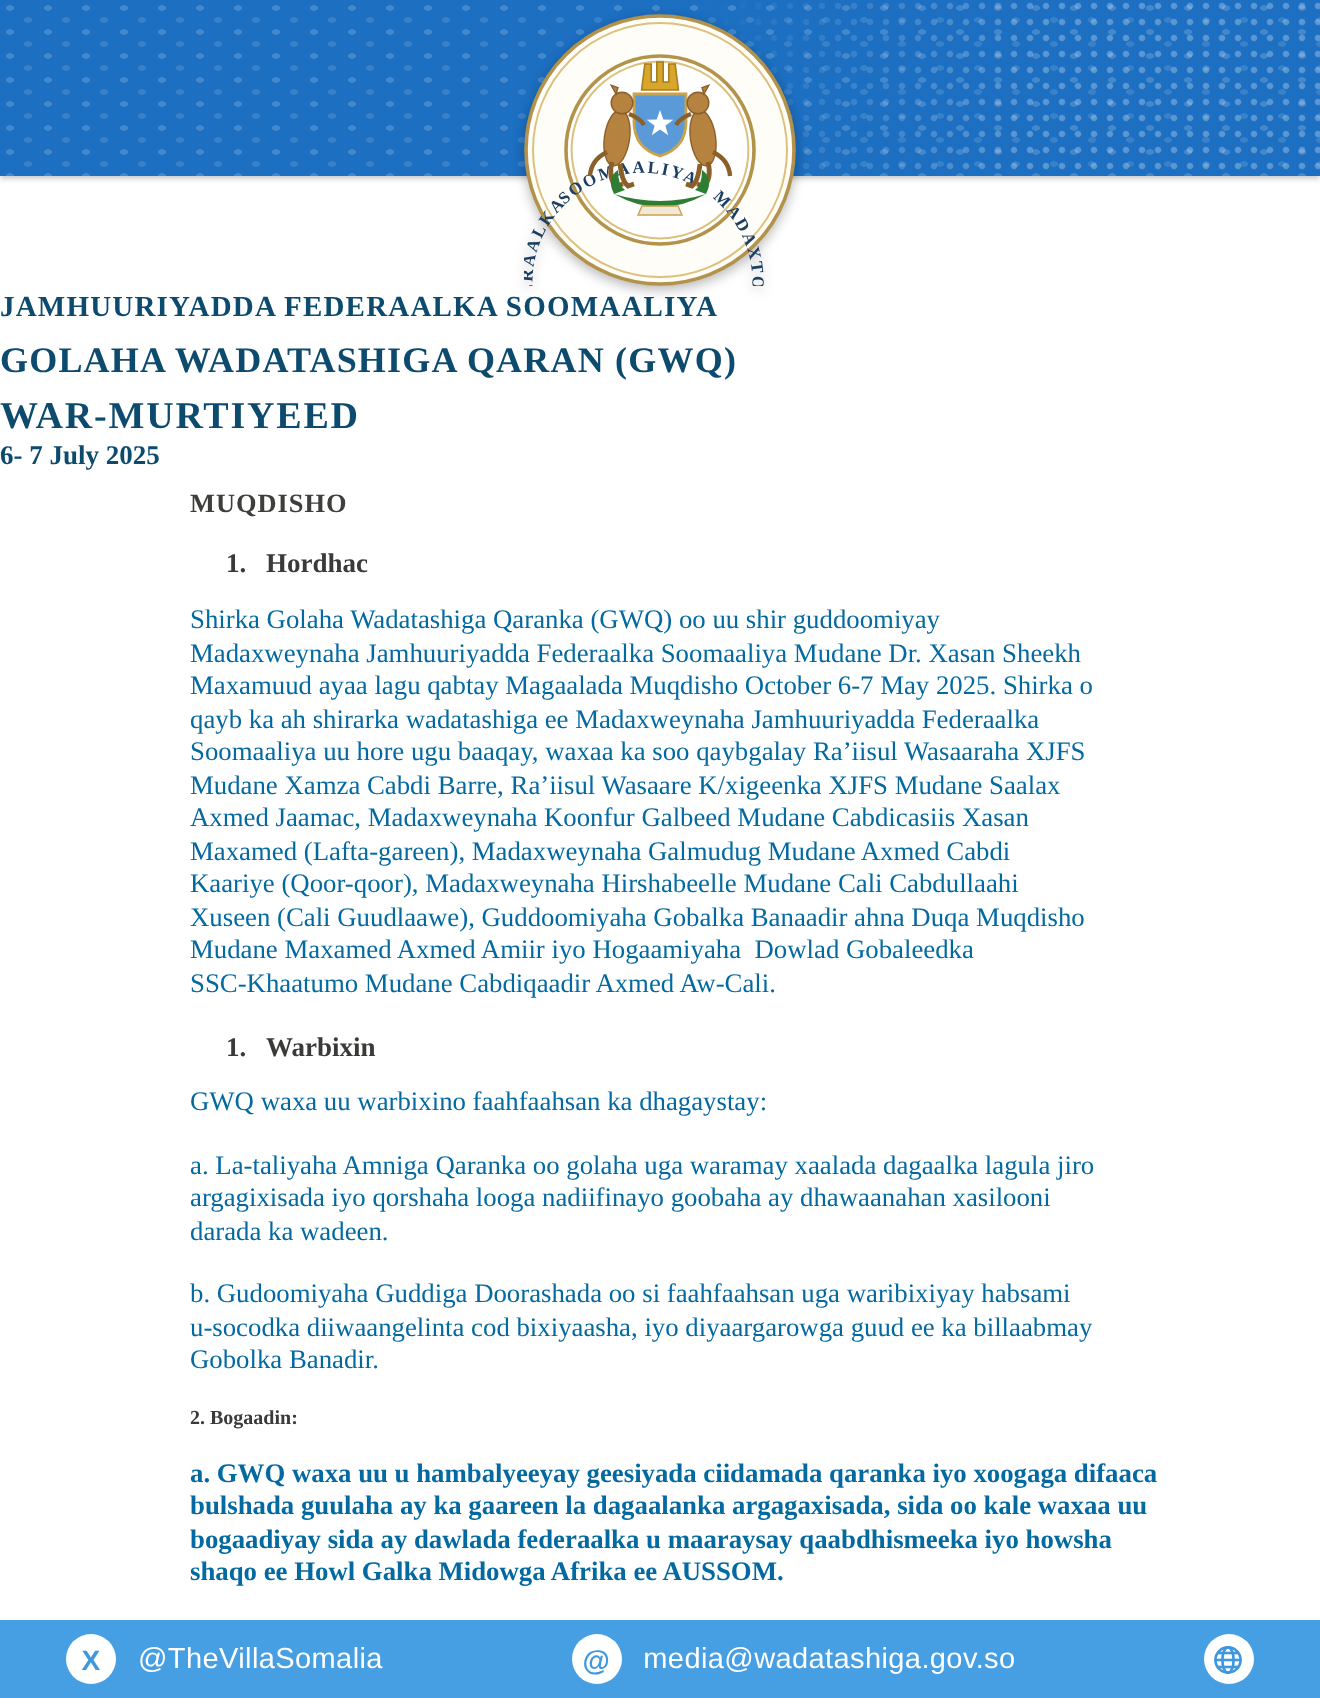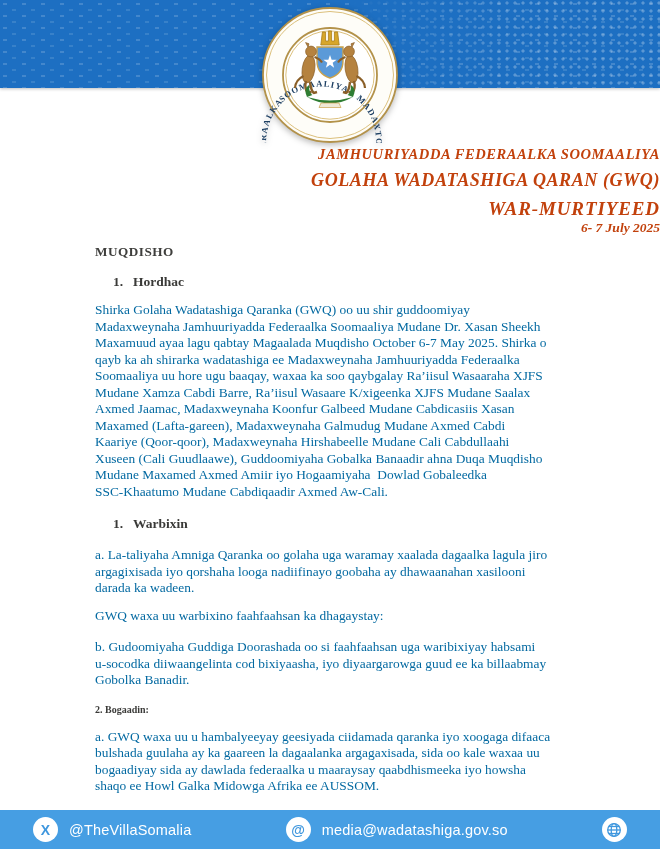--- a/index.html
+++ b/index.html
@@ -26,21 +26,21 @@
     mask-image:linear-gradient(100deg, transparent 52%, #000 78%);
   }
   
   .seal{
     position:absolute;top:7px;left:50%;transform:translateX(-50%);
     width:136px;height:136px;z-index:5;
     filter:drop-shadow(0 2px 3px rgba(0,0,0,.28));
   }
   
   main{position:absolute;top:88px;left:0;width:660px;color:#4c4b49;}
-  .title{ text-align:right;font-weight:bold;color:#c2410c;font-style:italic; }
+  .title{ text-align:left;font-weight:bold;color:#0c4a6e; }
   .t1{margin-top:53px;font-size:14.5px;letter-spacing:.6px;line-height:26px;}
   .t2{font-size:18px;letter-spacing:.6px;line-height:26px;}
   .sub{font-size:19px;letter-spacing:.9px;margin-top:7px;line-height:18px;}
   .date{font-size:13.5px;line-height:18px;margin-top:1px;}
   .city{margin:7px 0 0 95px;font-weight:bold;font-size:13.2px;letter-spacing:.5px;color:#3e3e3c;}
   .h-num{
     margin:14px 0 0 113px;font-weight:bold;font-size:13.5px;color:#3a3a38;
     display:flex;
   }
   .h-num .num{width:20px;}
@@ -143,30 +143,30 @@
 Maxamed (Lafta-gareen), Madaxweynaha Galmudug Mudane Axmed Cabdi
 Kaariye (Qoor-qoor), Madaxweynaha Hirshabeelle Mudane Cali Cabdullaahi
 Xuseen (Cali Guudlaawe), Guddoomiyaha Gobalka Banaadir ahna Duqa Muqdisho
 Mudane Maxamed Axmed Amiir iyo Hogaamiyaha  Dowlad Gobaleedka
 SSC-Khaatumo Mudane Cabdiqaadir Axmed Aw-Cali.</p>
 
   <div class="h-num" style="margin-top:16px;">
     <span class="num">1.</span>
     <span>Warbixin</span>
   </div>
+  <p class="lines" style="margin-top:11px;">GWQ waxa uu warbixino faahfaahsan ka dhagaystay:</p>
   <p class="lines sp">a. La-taliyaha Amniga Qaranka oo golaha uga waramay xaalada dagaalka lagula jiro
 argagixisada iyo qorshaha looga nadiifinayo goobaha ay dhawaanahan xasilooni
 darada ka wadeen.</p>
-  <p class="lines" style="margin-top:11px;">GWQ waxa uu warbixino faahfaahsan ka dhagaystay:</p>
   <p class="lines sp">b. Gudoomiyaha Guddiga Doorashada oo si faahfaahsan uga waribixiyay habsami
 u-socodka diiwaangelinta cod bixiyaasha, iyo diyaargarowga guud ee ka billaabmay
 Gobolka Banadir.</p>
 
   <div class="h-left">2. Bogaadin:</div>
-  <p class="lines sp" style="margin-top:14px;">a. GWQ waxa uu u hambalyeeyay geesiyada ciidamada qaranka iyo xoogaga difaaca
+  <p class="lines sp" style="margin-top:14px;font-weight:bold;">a. GWQ waxa uu u hambalyeeyay geesiyada ciidamada qaranka iyo xoogaga difaaca
 bulshada guulaha ay ka gaareen la dagaalanka argagaxisada, sida oo kale waxaa uu
 bogaadiyay sida ay dawlada federaalka u maaraysay qaabdhismeeka iyo howsha
 shaqo ee Howl Galka Midowga Afrika ee AUSSOM.</p>
 </main>
 
 <footer>
   <div class="f-item">
     <span class="f-icon">
       <span>X</span>
     </span>

